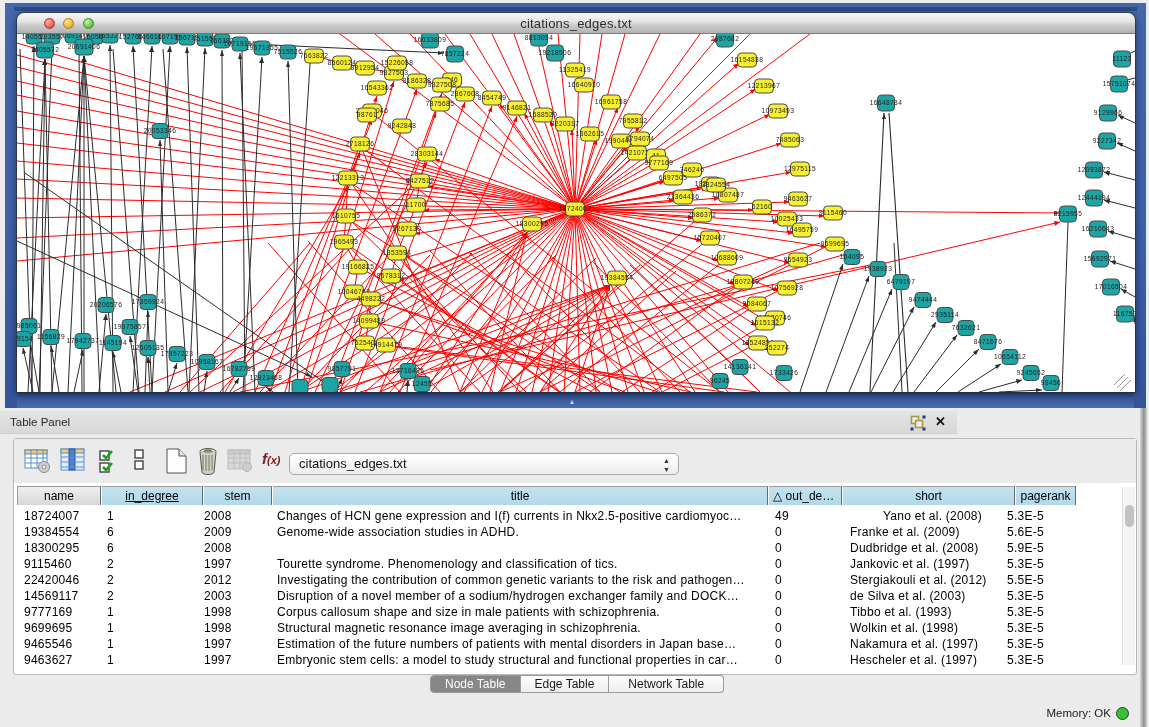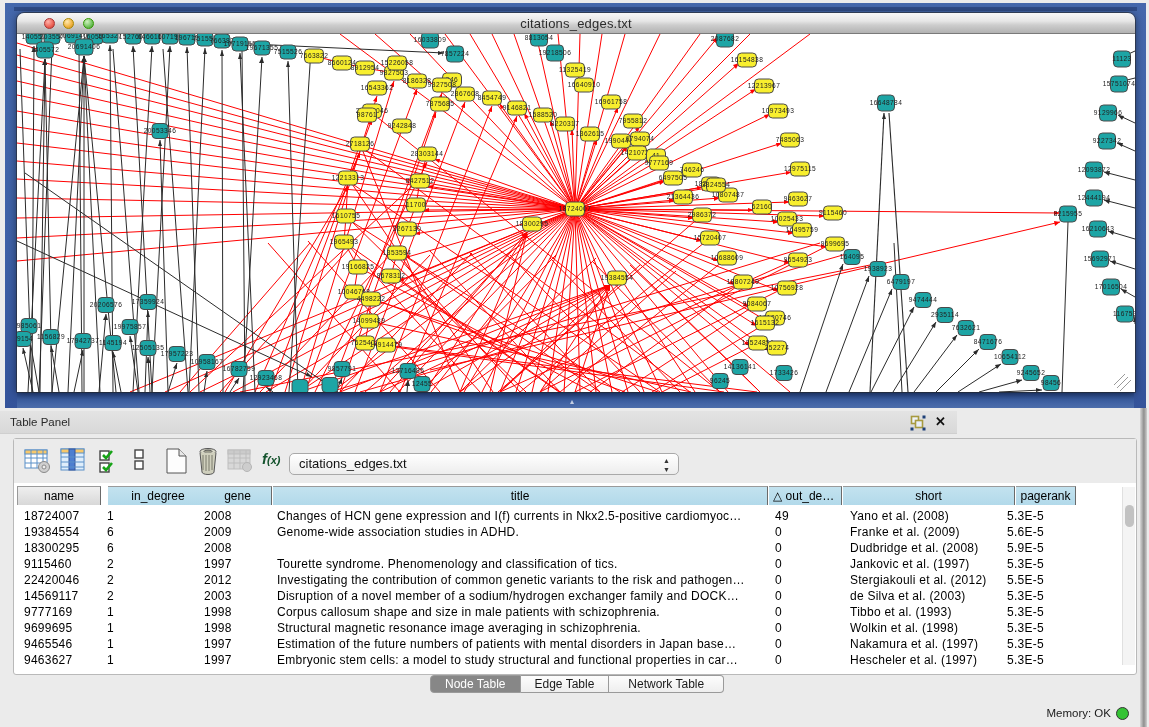--- a/index.html
+++ b/index.html
@@ -801,38 +801,38 @@
       <ellipse cx="14" cy="5.5" rx="4" ry="1.5" fill="#9a9a8a" stroke="#555"></ellipse>
       <path d="M6 6.5 L8 26 a6 2.5 0 0 0 12 0 L22 6.5" fill="#cfcfbd" stroke="#555"></path>
       <path d="M9 9v15M12 9v16M15 9v16M18 9v15" stroke="#7a7a6c" stroke-width="1"></path>
     </svg>
     <svg class="ic" style="left:211px" width="30" height="30" viewBox="0 0 30 30" opacity="0.55">
       <rect x="3" y="4" width="22" height="19" fill="#c9c9c9" stroke="#9a9a9a"></rect>
       <rect x="3" y="4" width="22" height="4" fill="#b2b2b2" stroke="#9a9a9a"></rect>
       <path d="M3 12h22M3 17h22M9 4v19M15 4v19M21 4v19" stroke="#9a9a9a"></path>
       <circle cx="22" cy="21" r="4.5" fill="#b5b5b5" stroke="#8a8a8a"></circle>
     </svg>
-    <div class="ic" style="left:248px; top:11px; font-size:15px; font-style:italic; font-weight:bold; color:#14532d;"><i>f</i><span style="font-size:11px;">(x)</span></div>
+    <div class="ic" style="left:248px; top:11px; font-size:15px; font-style:italic; font-weight:bold; color:#7f1d1d;"><i>f</i><span style="font-size:11px;">(x)</span></div>
     <div id="dropdown">citations_edges.txt<span class="arr">▲<br>▼</span></div>
    </div>
   </div>
   <div class="hcell hgray" style="left:17px; width:84px; border-left:1px solid #9a9a9a;">name</div>
-  <div class="hcell" style="left:108px; width:101px;">in_degree</div>
-  <div class="hcell" style="left:204px; width:68px;">gene</div>
+  <div class="hcell" style="left:102px; width:101px;text-decoration:underline;">in_degree</div>
+  <div class="hcell" style="left:204px; width:68px;">stem</div>
   <div class="hcell" style="left:273px; width:495px;">title</div>
   <div class="hcell" style="left:769px; width:73px; text-align:left; padding-left:4px;">△ out_de…</div>
   <div class="hcell" style="left:843px; width:172px;">short</div>
   <div class="hcell" style="left:1016px; width:60px;">pagerank</div>
   <div class="trow" style="top:101px">
 <span style="left:7px">18724007</span>
         <span style="left:90px">1</span>
         <span style="left:187px">2008</span>
 <span style="left:260px">Changes of HCN gene expression and I(f) currents in Nkx2.5-positive cardiomyoc…</span>
         <span style="left:758px">49</span>
-        <span style="left:833px">Yano et al. (2008)</span>
+        <span style="left:866px">Yano et al. (2008)</span>
 <span style="left:990px">5.3E-5</span>
       </div>
 <div class="trow" style="top:117px">
 <span style="left:7px">19384554</span>
         <span style="left:90px">6</span>
         <span style="left:187px">2009</span>
 <span style="left:260px">Genome-wide association studies in ADHD.</span>
         <span style="left:758px">0</span>
         <span style="left:833px">Franke et al. (2009)</span>
 <span style="left:990px">5.6E-5</span>

